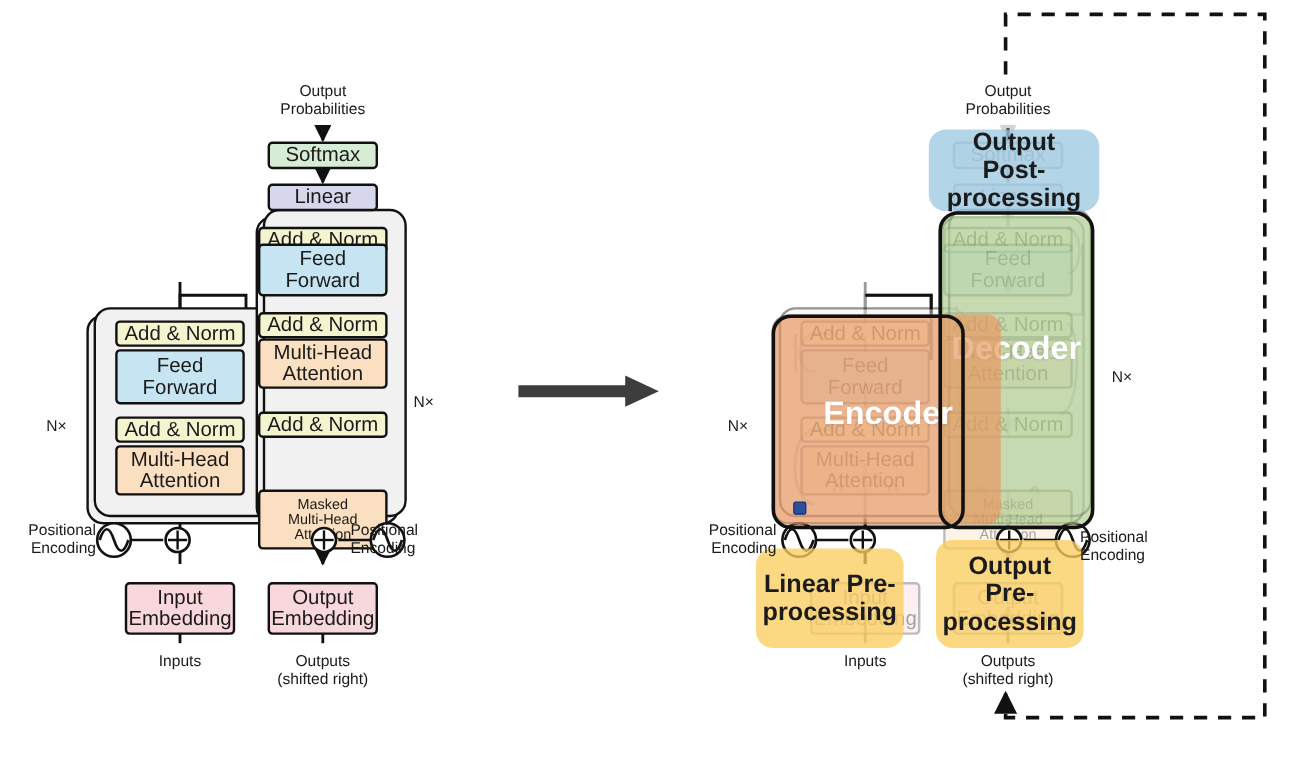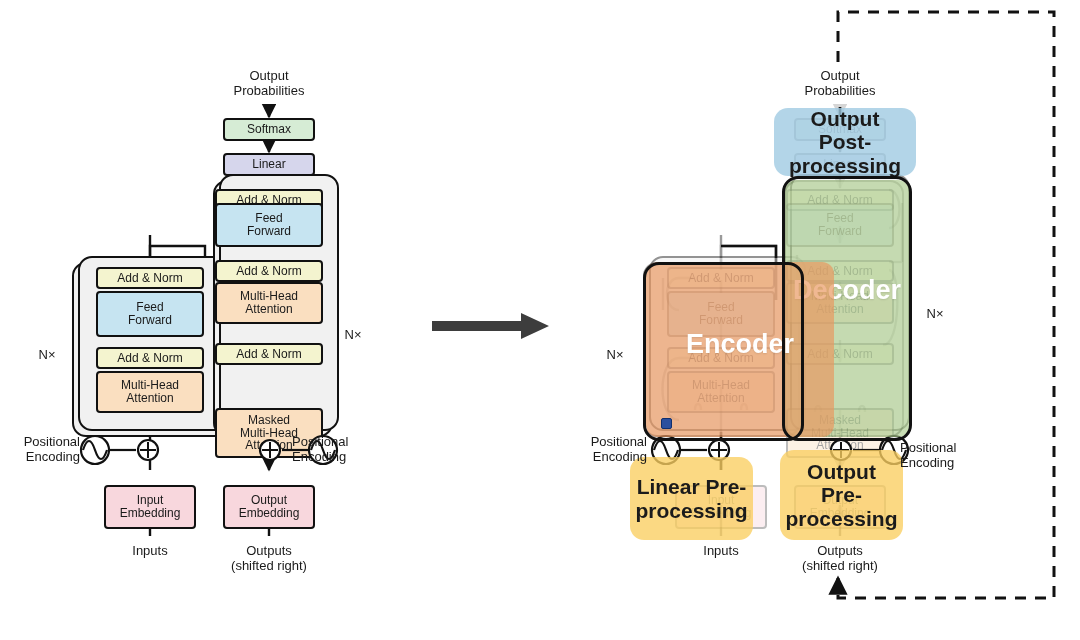--- a/index.html
+++ b/index.html
@@ -10,21 +10,21 @@
   }
   .stage{position:absolute;left:0;top:0;width:1080px;height:640px;}
   .svg-layer{position:absolute;left:0;top:0;width:1080px;height:640px;}
 
   
   .blk{
     position:absolute;box-sizing:border-box;
     border:2px solid #111;border-radius:4px;
     display:flex;align-items:center;justify-content:center;
     text-align:center;line-height:1.08;
-    font-size:12px;color:#1a1a1a;
+    font-size:17px;color:#1a1a1a;
     background:#fff;
   }
   .blk.small{font-size:12px;margin-top:43px;}
   .lbl{
     position:absolute;color:#1a1a1a;font-size:13px;
     line-height:1.18;text-align:center;white-space:pre;
   }
   .lbl.left{text-align:right;}
   .lbl.rt{text-align:left;}
 

